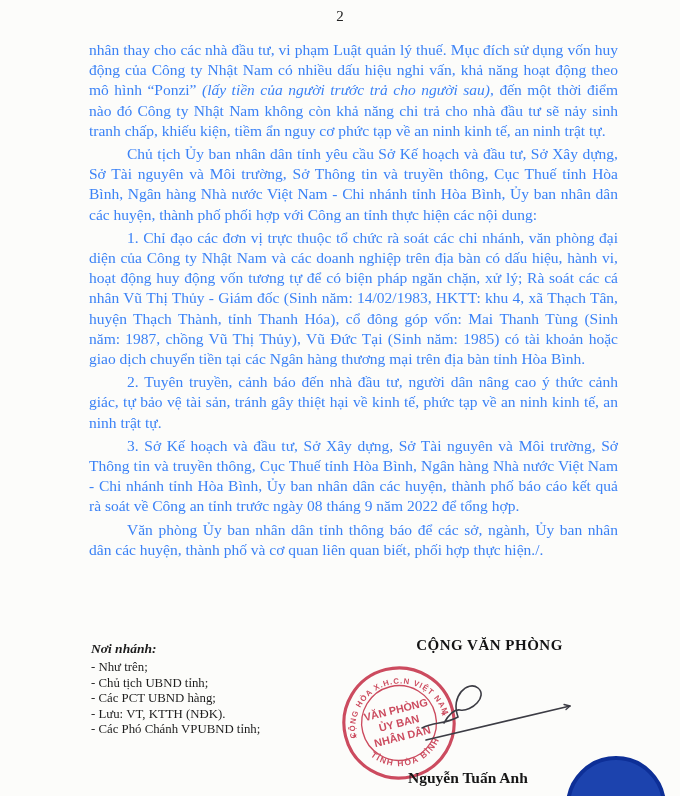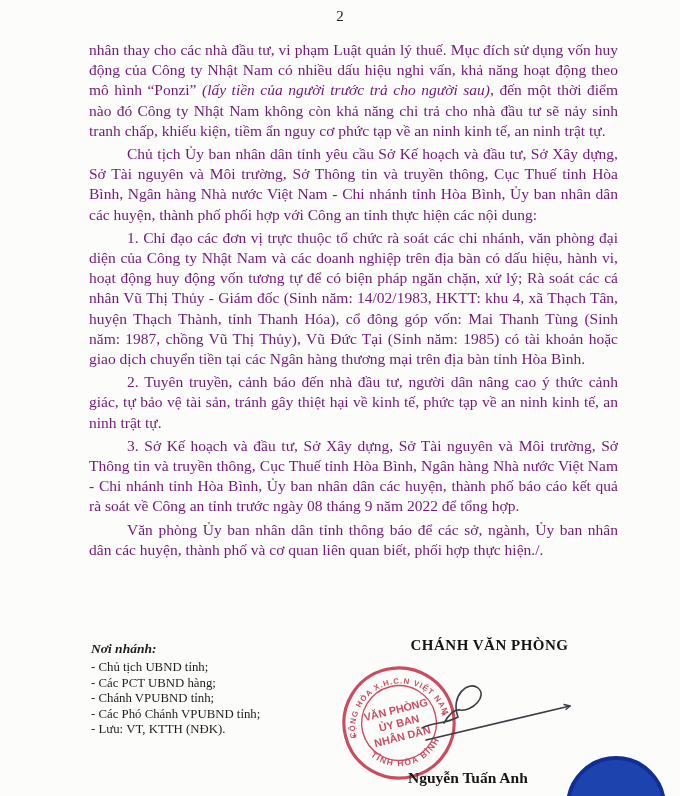--- a/index.html
+++ b/index.html
@@ -9,21 +9,21 @@
     background:#fcfcfa;
     color:#1b1b1b;
   }
   .page-number{
     position:absolute;top:8px;left:0;width:100%;
     text-align:center;font-size:15px;color:#222;
   }
   .doc-body{
     position:absolute;left:89px;top:40px;width:529px;
     font-size:15.5px;line-height:20.2px;text-align:justify;
-    color:#701a75;
+    color:#3b82f6;
   }
   .para{margin:0 0 3px 0;text-indent:38px;}
   .para.no-indent{text-indent:0;}
   .it{font-style:italic;}
   .footer{position:absolute;left:0;top:0;width:680px;height:796px;pointer-events:none;}
   .recipients{position:absolute;left:91px;top:641px;width:250px;color:#1d1d1d;}
   .recipients-title{font-weight:bold;font-style:italic;font-size:13.5px;margin-bottom:3px;}
   .recipients-list{font-size:12.8px;line-height:15.6px;}
   .sign-title{
     position:absolute;left:397px;top:637px;width:185px;
@@ -62,29 +62,29 @@
       <p class="para"><span>2. Tuyên truyền, cảnh báo đến nhà đầu tư, người dân nâng cao ý thức cảnh giác, tự bảo vệ tài sản, tránh gây thiệt hại về kinh tế, phức tạp về an ninh kinh tế, an ninh trật tự.</span></p>
       <p class="para"><span>3. Sở Kế hoạch và đầu tư, Sở Xây dựng, Sở Tài nguyên và Môi trường, Sở Thông tin và truyền thông, Cục Thuế tỉnh Hòa Bình, Ngân hàng Nhà nước Việt Nam - Chi nhánh tỉnh Hòa Bình, Ủy ban nhân dân các huyện, thành phố báo cáo kết quả rà soát về Công an tỉnh trước ngày 08 tháng 9 năm 2022 để tổng hợp.</span></p>
       <p class="para"><span>Văn phòng Ủy ban nhân dân tỉnh thông báo để các sở, ngành, Ủy ban nhân dân các huyện, thành phố và cơ quan liên quan biết, phối hợp thực hiện./.</span></p>
     </div>
 
   <div class="footer">
 
     <div class="recipients">
       <div class="recipients-title">Nơi nhánh:</div>
       <div class="recipients-list">
+          <div>- Như trên;</div>
           <div>- Chủ tịch UBND tỉnh;</div>
           <div>- Các PCT UBND hàng;</div>
-          <div>- Chánh VPUBND tỉnh;</div>
+          <div>- Lưu: VT, KTTH (NĐK).</div>
           <div>- Các Phó Chánh VPUBND tỉnh;</div>
-          <div>- Lưu: VT, KTTH (NĐK).</div>
         </div>
     </div>
 
-    <div class="sign-title">CHÁNH VĂN PHÒNG</div>
+    <div class="sign-title">CỘNG VĂN PHÒNG</div>
 
     <svg class="stamp" viewBox="0 0 120 120" xmlns="http://www.w3.org/2000/svg">
       <circle class="ring" cx="60" cy="60" r="56" stroke-width="3.2"></circle>
       <circle class="ring" cx="60" cy="60" r="38" stroke-width="1.4"></circle>
       <defs>
         <path id="arcTop" d="M 14,66 A 46,46 0 1 1 106,66"></path>
         <path id="arcBottom" d="M 17,72 A 45,45 0 0 0 103,72"></path>
       </defs>
       <text font-size="8" font-family="Liberation Sans, sans-serif" font-weight="bold" letter-spacing="1">
         <textPath href="#arcTop" startOffset="50%" text-anchor="middle">CỘNG HÒA X.H.C.N VIỆT NAM</textPath>

